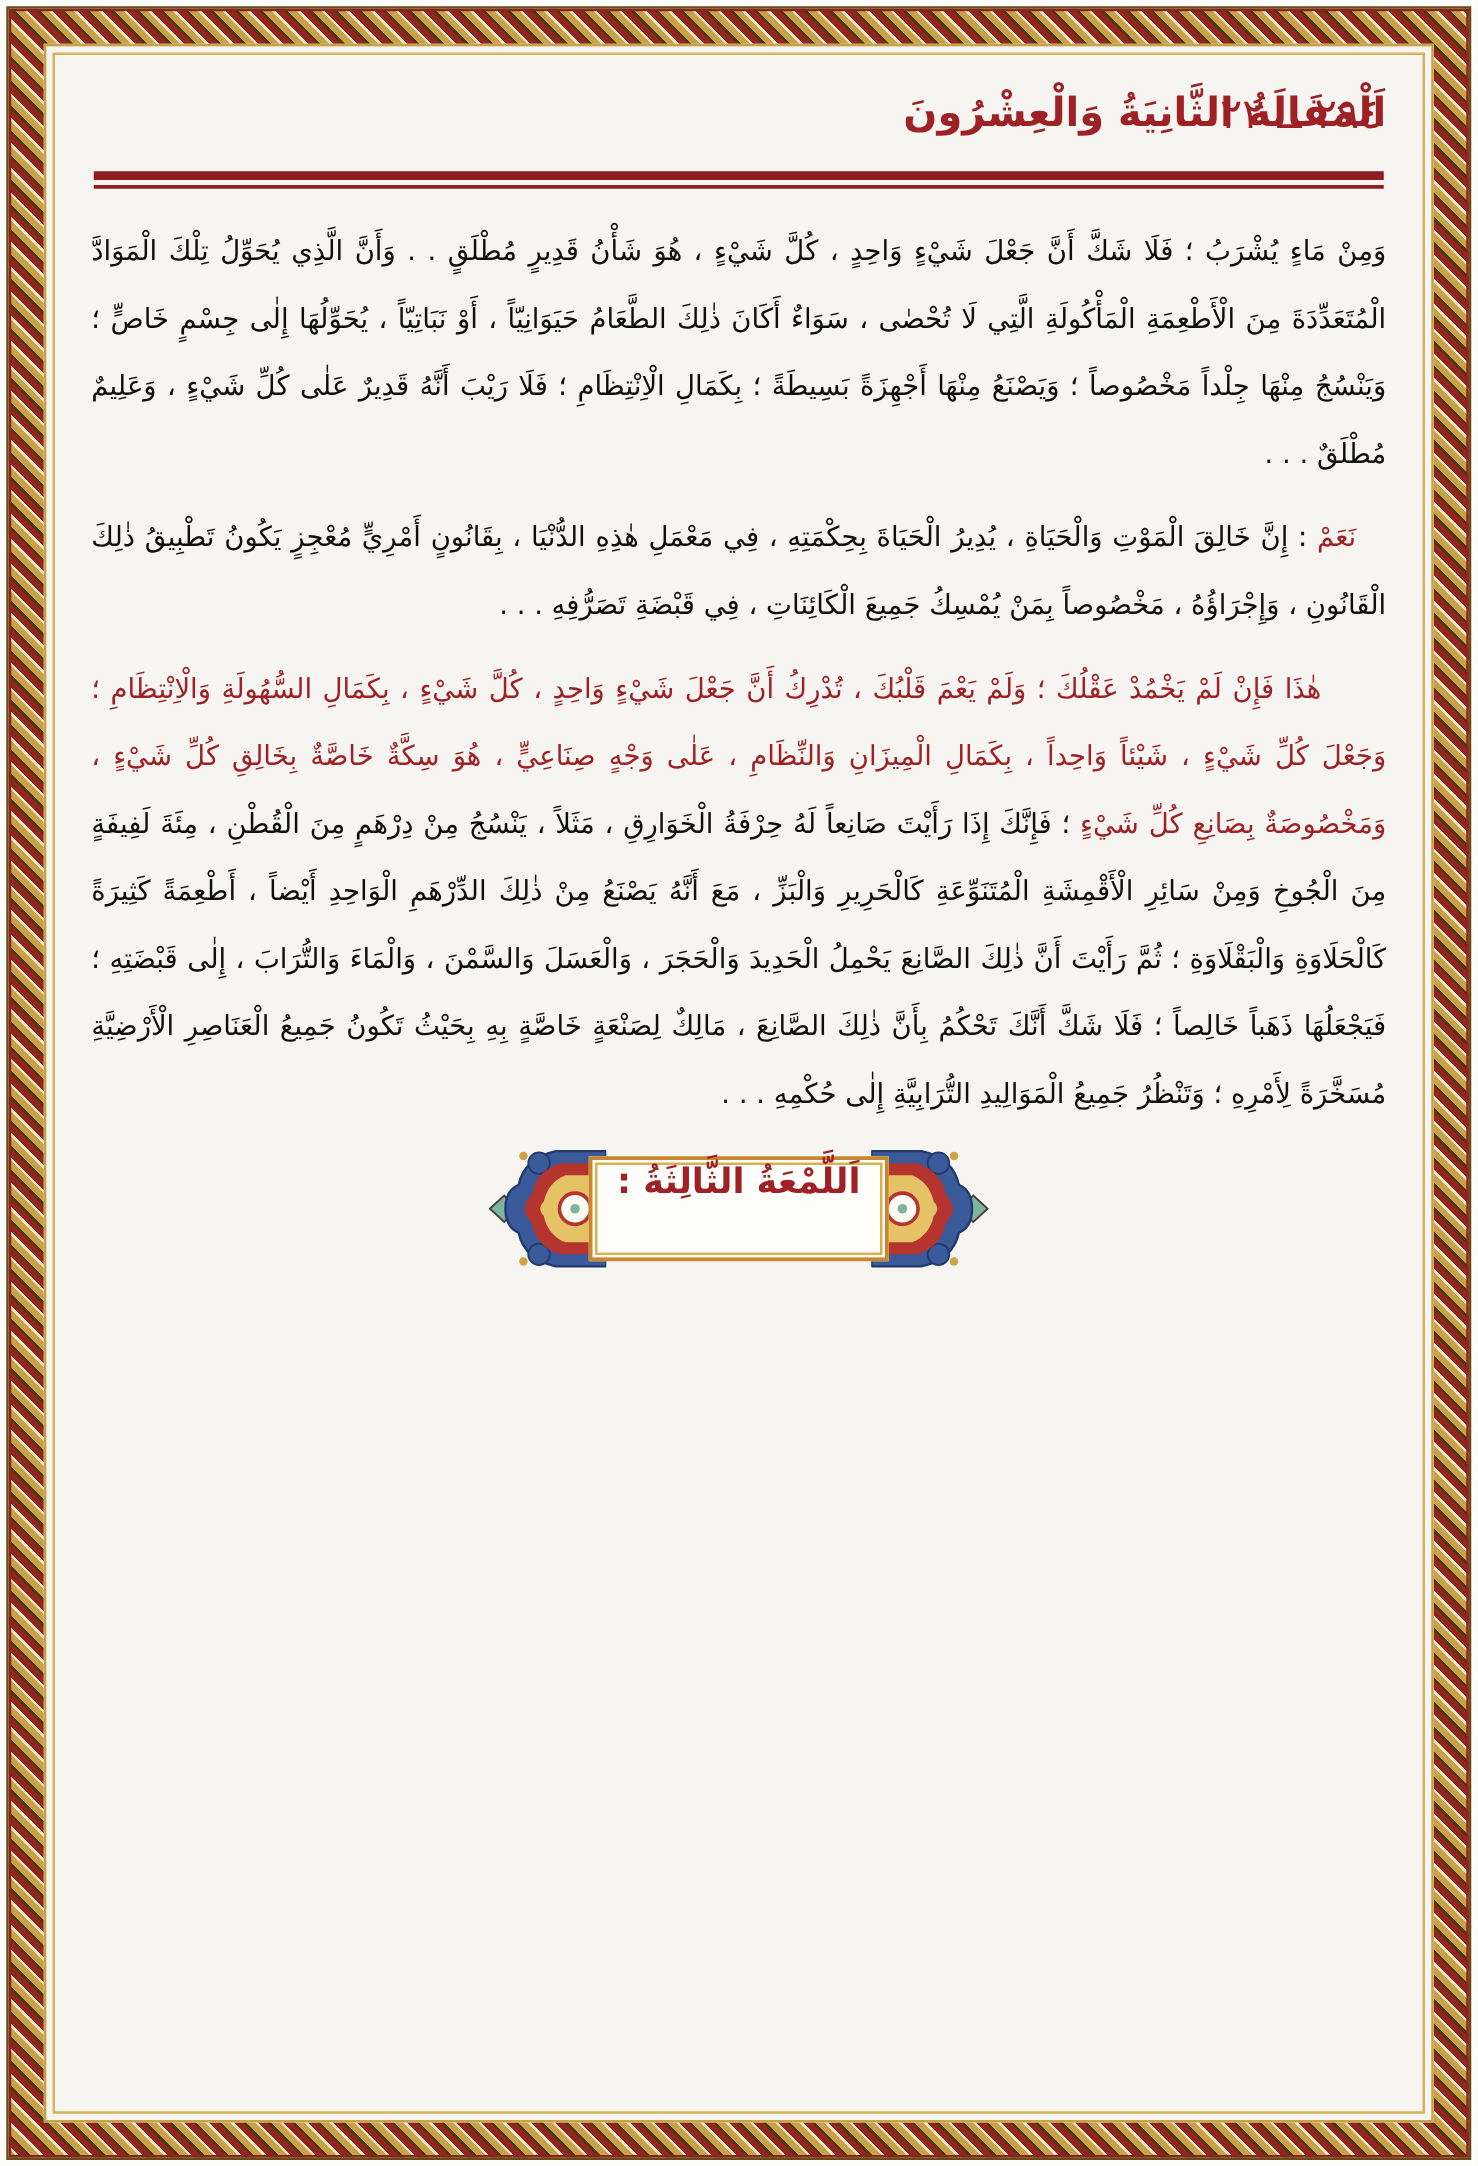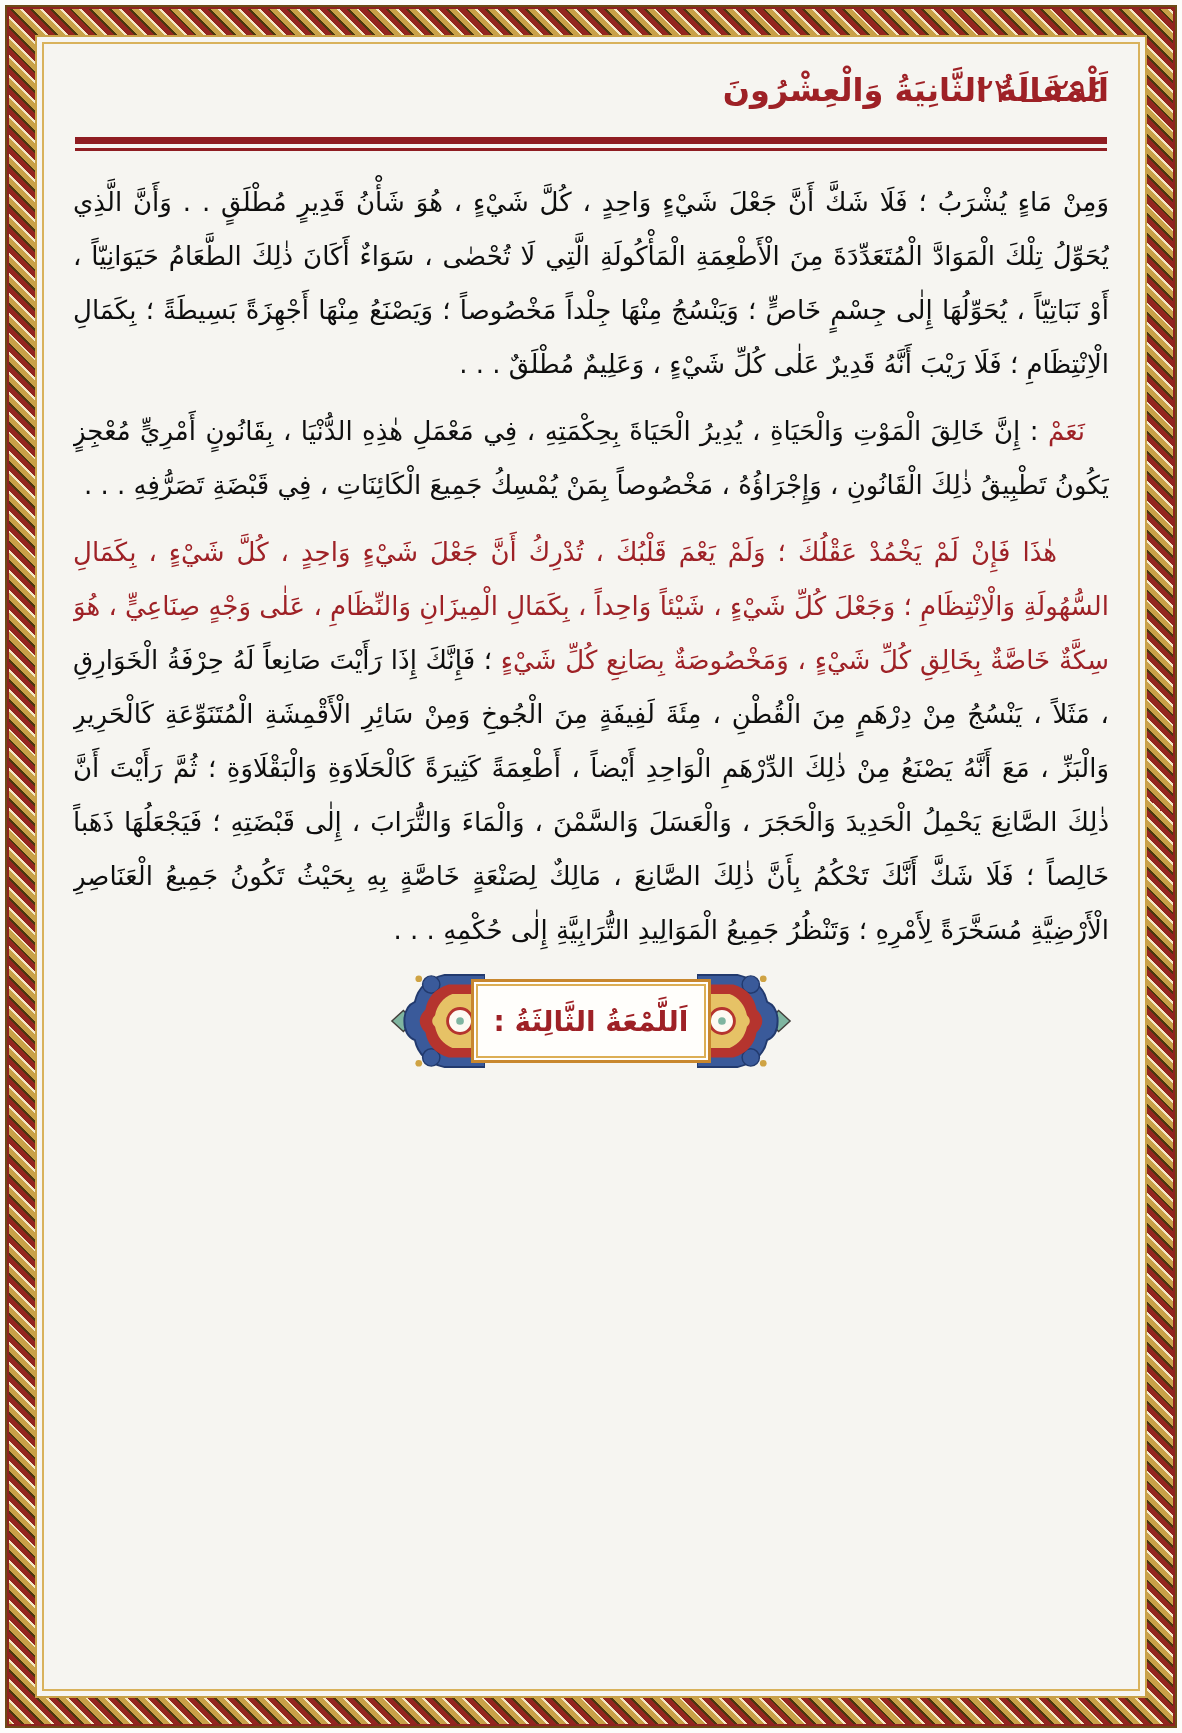--- a/index.html
+++ b/index.html
@@ -43,21 +43,21 @@
     font-size:32px;font-weight:700;color:var(--accent-red,#9e2126);
   }
   .rule{
     height:4px;margin:6px 2px 24px 2px;
     border-top:7px solid var(--rule-red,#8f1d22);
     border-bottom:3px solid var(--rule-red,#8f1d22);
   }
   
   .para{
     margin:0 0 13px 0;
-    font-size:26px;line-height:54px;
+    font-size:22px;line-height:54px;
     text-align:justify;
     color:var(--text-black,#0e0e0e);
   }
   .seg{unicode-bidi:isolate;}
   .seg.black{color:var(--text-black,#0e0e0e);font-weight:400;}
   .seg.red{color:var(--accent-red,#9e2126);font-weight:400;}
   .para.p1{text-indent:0;}
   .para.p2{text-indent:24px;}
   .para.p3{text-indent:52px;}
   .para.p4{text-indent:52px;}
@@ -68,21 +68,21 @@
     margin:14px auto 20px auto;
   }
   .orn-end{position:absolute;top:2px;width:96px;height:96px;}
   .orn-left{left:0;}
   .orn-right{right:0;transform:scaleX(-1);}
   .ornament-box{
     position:absolute;left:82px;right:82px;top:8px;bottom:8px;
     background:#fffefb;
     border:3px solid #c8872e;
     box-shadow:inset 0 0 0 2px #fffefb, inset 0 0 0 4px #dcae54;
-    display:flex;align-items:center;justify-content:center;
+    display:flex;align-items:flex-start;justify-content:center;
   }
   .ornament-label{
     font-size:28px;font-weight:700;color:var(--accent-red,#9e2126);
     white-space:nowrap;
   }
 </style>
 </head>
 <body>
 
 <div class="frame">

